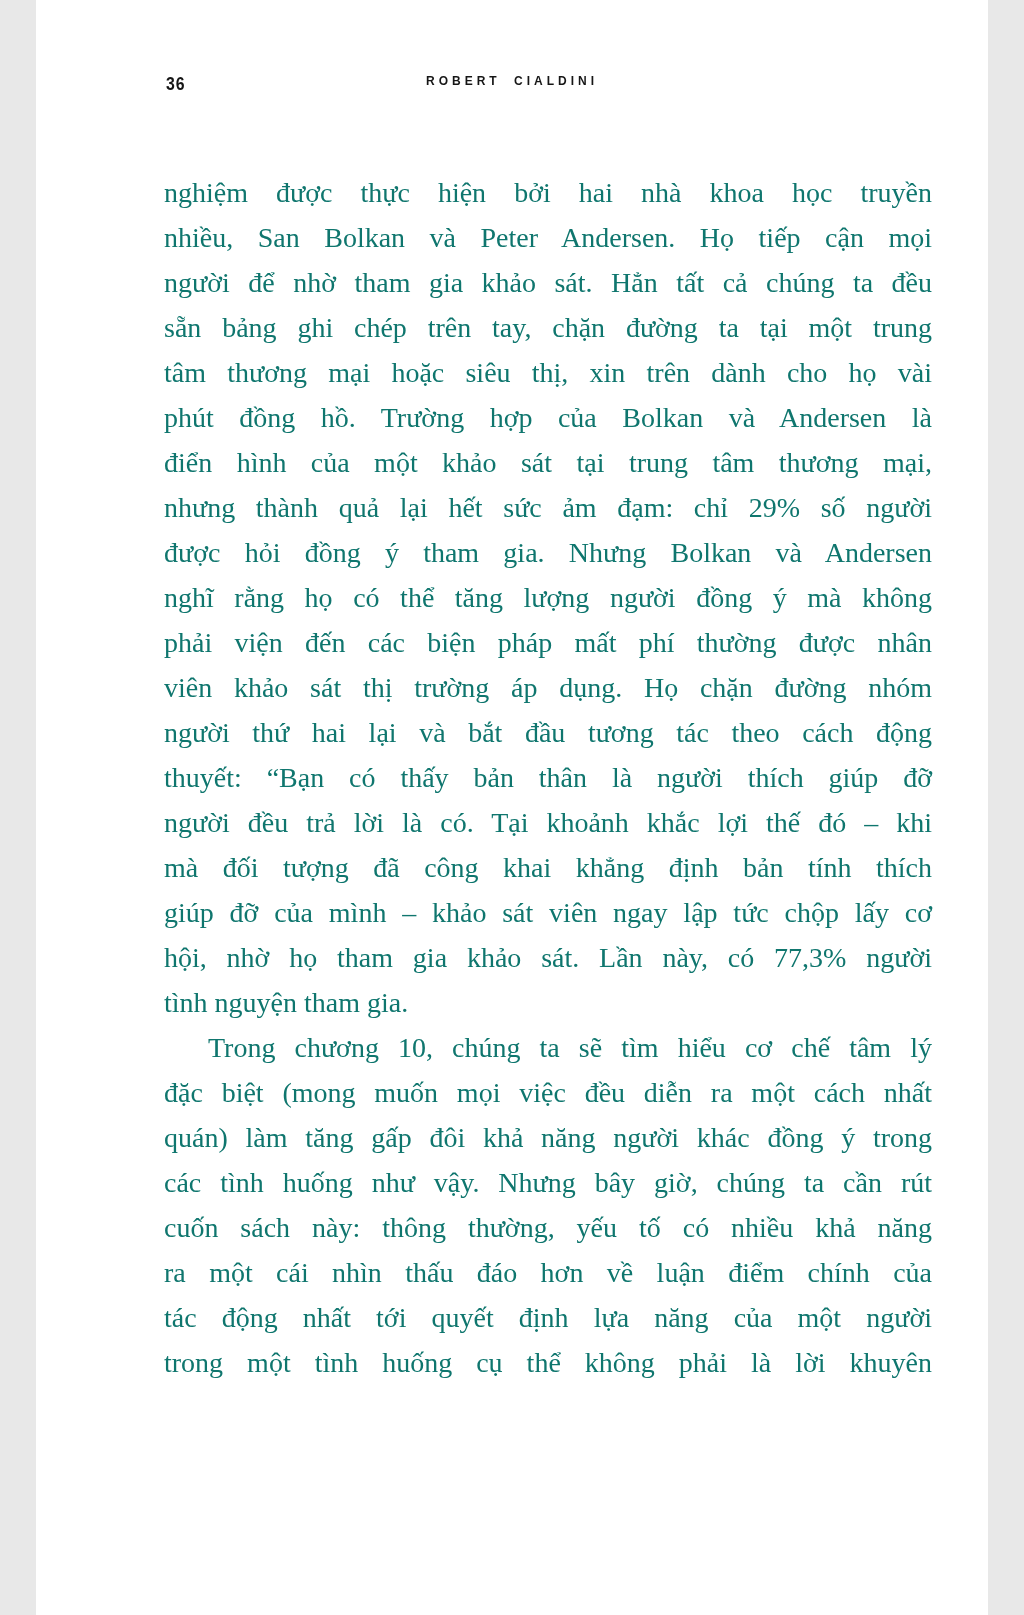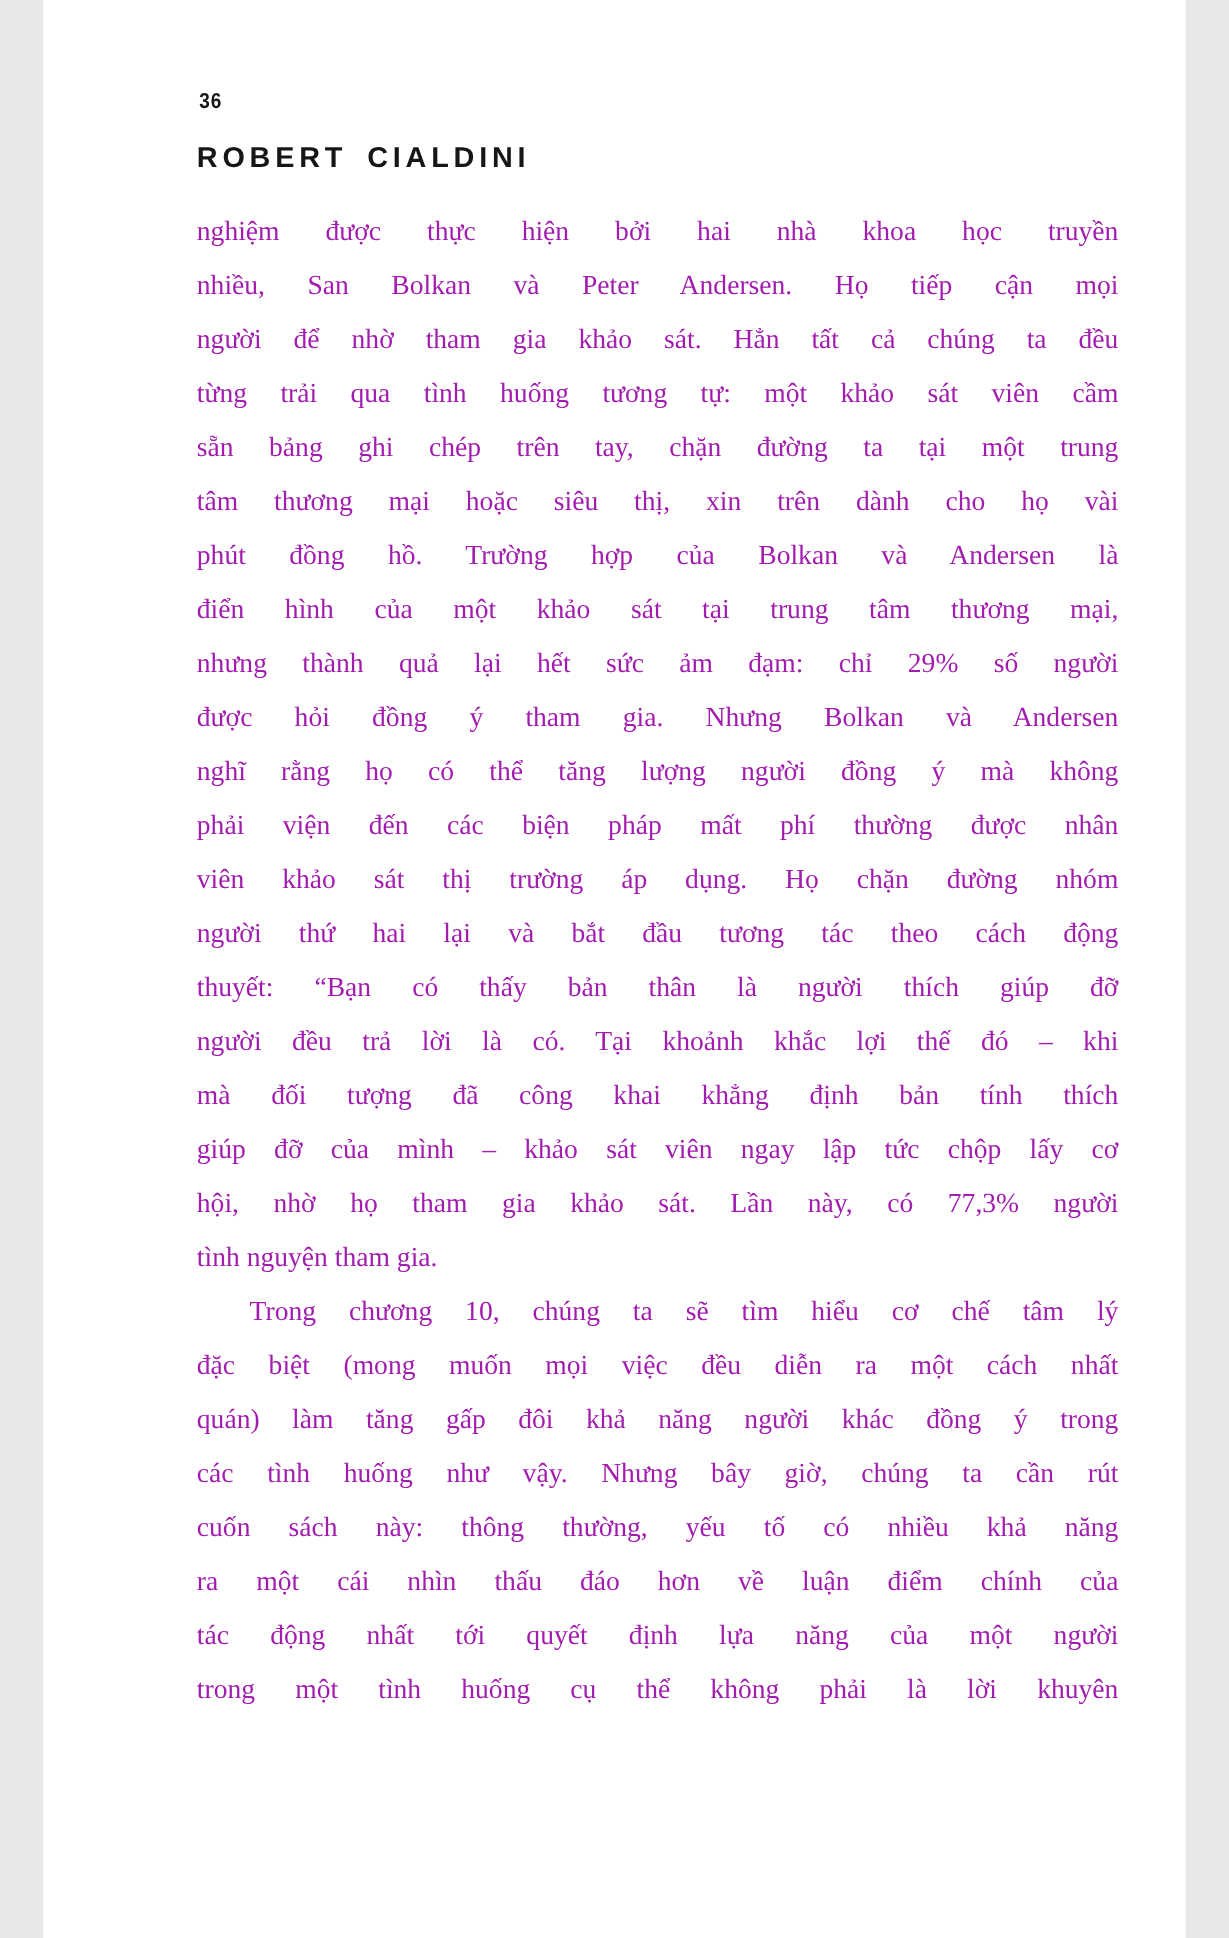--- a/index.html
+++ b/index.html
@@ -32,37 +32,37 @@
     letter-spacing: 1px;
     color: #161616;
     transform: scaleX(0.88);
     transform-origin: left center;
   }
   .running-title {
     position: absolute;
     left: 0;
     right: 0;
     top: 2px;
+    text-align: center;
     font-family: "Liberation Sans", sans-serif;
     font-weight: 700;
-    font-size: 24px;
+    font-size: 12px;
     letter-spacing: 4px;
     word-spacing: 6px;
     color: #161616;
-    margin-top: 44px;
   }
   .body-text {
     position: absolute;
     top: 170px;
     left: 128px;
     width: 768px;
     font-family: "Liberation Serif", "DejaVu Serif", serif;
-    font-size: 23px;
+    font-size: 28px;
     line-height: 45px;
-    color: #a21caf;
+    color: #0f766e;
   }
   .para {
     margin: 0;
     padding: 0;
   }
   .line {
     text-align: justify;
     text-align-last: justify;
   }
   .line.last-left {
@@ -79,21 +79,20 @@
   <header class="page-header">
     <span class="page-number">36</span>
     <span class="running-title">ROBERT CIALDINI</span>
   </header>
 
   <main class="body-text" id="body-text">
       <div class="para">
         <div class="line">nghiệm được thực hiện bởi hai nhà khoa học truyền</div>
         <div class="line">nhiều, San Bolkan và Peter Andersen. Họ tiếp cận mọi</div>
         <div class="line">người để nhờ tham gia khảo sát. Hẳn tất cả chúng ta đều</div>
-        <div class="line">từng trải qua tình huống tương tự: một khảo sát viên cầm</div>
         <div class="line">sẵn bảng ghi chép trên tay, chặn đường ta tại một trung</div>
         <div class="line">tâm thương mại hoặc siêu thị, xin trên dành cho họ vài</div>
         <div class="line">phút đồng hồ. Trường hợp của Bolkan và Andersen là</div>
         <div class="line">điển hình của một khảo sát tại trung tâm thương mại,</div>
         <div class="line">nhưng thành quả lại hết sức ảm đạm: chỉ 29% số người</div>
         <div class="line">được hỏi đồng ý tham gia. Nhưng Bolkan và Andersen</div>
         <div class="line">nghĩ rằng họ có thể tăng lượng người đồng ý mà không</div>
         <div class="line">phải viện đến các biện pháp mất phí thường được nhân</div>
         <div class="line">viên khảo sát thị trường áp dụng. Họ chặn đường nhóm</div>
         <div class="line">người thứ hai lại và bắt đầu tương tác theo cách động</div>

